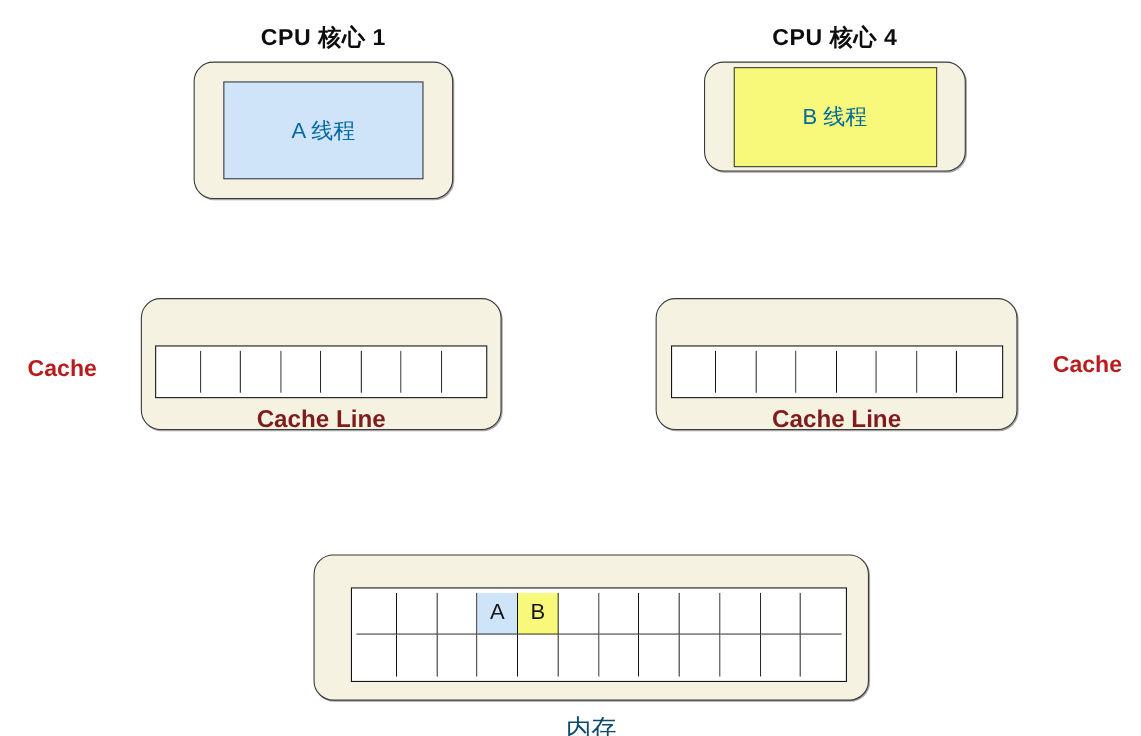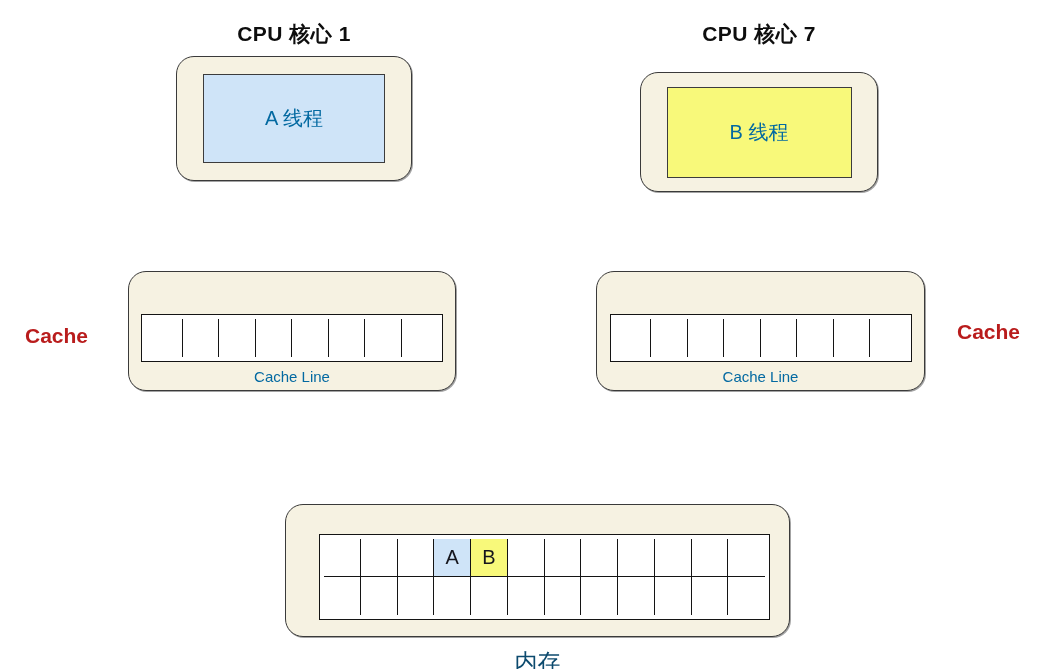--- a/index.html
+++ b/index.html
@@ -63,23 +63,23 @@
   }
   .cell-row .cell {
     width: 36.5px;
     height: 38px;
     background: #ffffff;
     border-right: 1.7px solid #141414;
   }
   .cell-row .cell:last-child { border-right: none; }
   .cache-line-label {
     margin-top: 2px;
-    font-size: 15px;
-    font-weight: normal;
-    color: #0369a1;
+    font-size: 22px;
+    font-weight: bold;
+    color: #7f1d1d;
   }
 
   .memory-box { padding: 29px 0 0 33px; }
   .memory-grid {
     display: grid;
     grid-template-columns: repeat(12, 36.75px);
     grid-auto-rows: 38px;
     border: 1.8px solid #141414;
     background: #ffffff;
     width: max-content;
@@ -109,22 +109,22 @@
 
 <div class="canvas">
 
   <div class="abs core-title" style="left:168px; top:8px; width:236px;">CPU 核心 1</div>
   <div class="abs panel core-box" style="left: 168px; top: 48px; width: 236px; height: 125px; background: rgb(246, 242, 226);">
     <div class="thread-rect" style="width: 182px; height: 89px; background: rgb(207, 228, 248);">
       <span>A 线程</span>
     </div>
   </div>
 
-  <div class="abs core-title" style="left:632px; top:8px; width:238px;">CPU 核心 7</div>
-  <div class="abs panel core-box" style="left: 632px; top: 64px; width: 238px; height: 120px; background: rgb(246, 242, 226);">
+  <div class="abs core-title" style="left:632px; top:8px; width:238px;">CPU 核心 4</div>
+  <div class="abs panel core-box" style="left: 632px; top: 48px; width: 238px; height: 100px; background: rgb(246, 242, 226);">
     <div class="thread-rect" style="width: 185px; height: 91px; background: rgb(248, 249, 122);">
       <span>B 线程</span>
     </div>
   </div>
 
   <div class="abs side-label" style="left:13px; top:312px;">Cache</div>
   <div class="abs panel cache-box" style="left: 120px; top: 263px; width: 328px; height: 120px; background: rgb(246, 242, 226);">
     <div class="cell-row">
         <div class="cell"></div>
         <div class="cell"></div>

